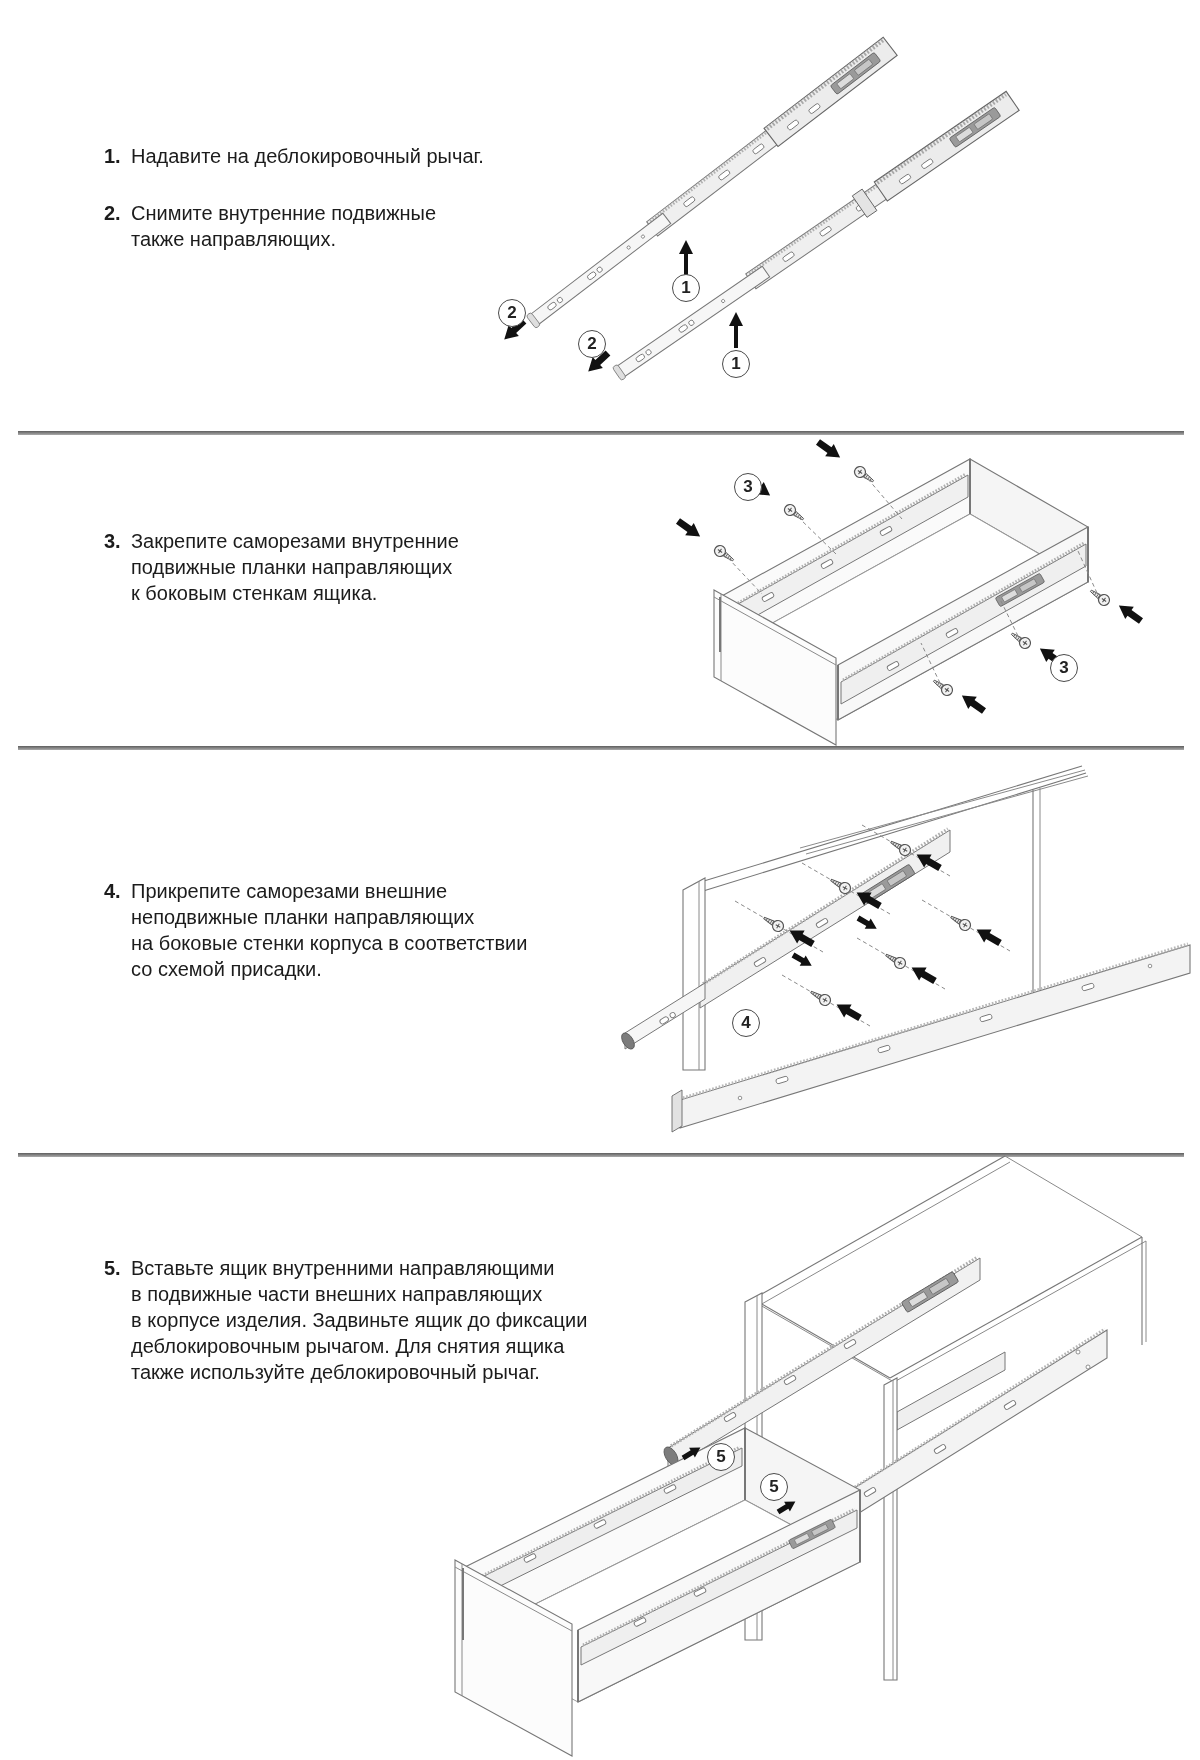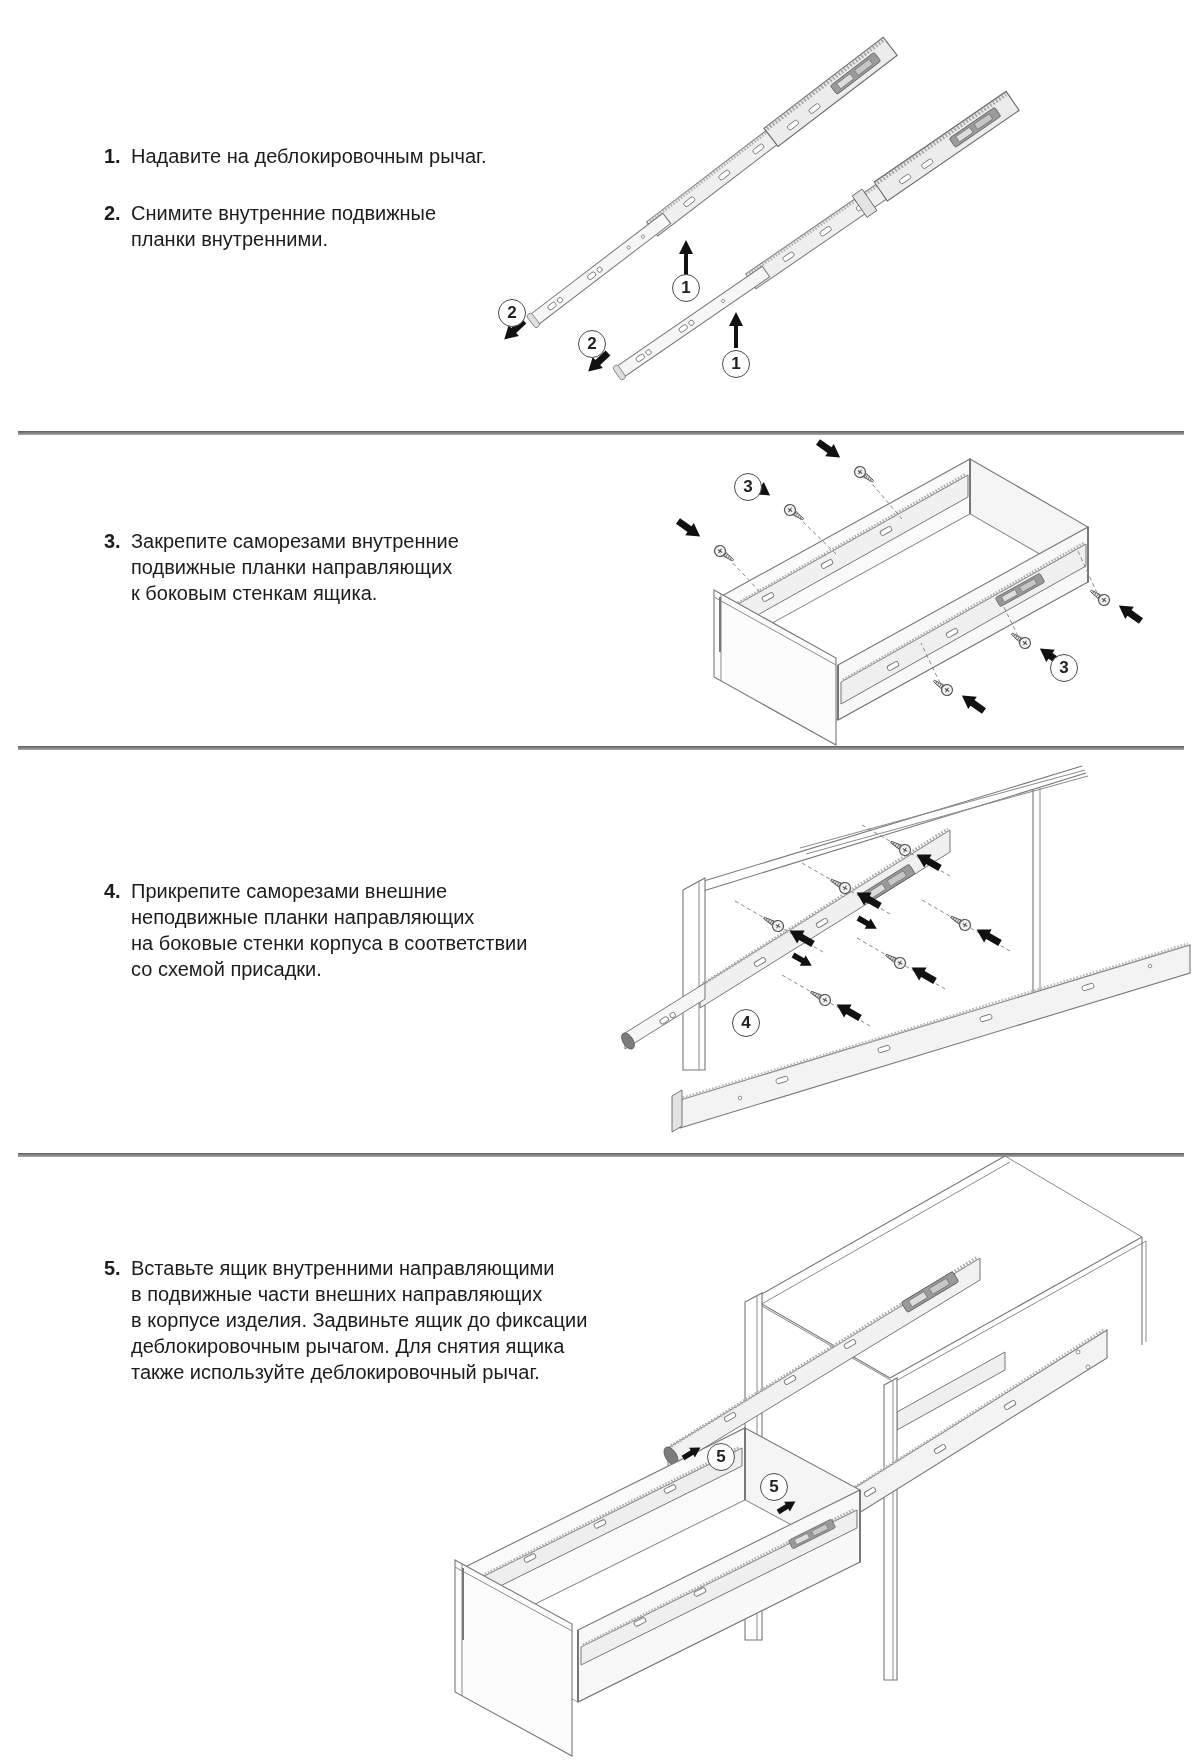--- a/index.html
+++ b/index.html
@@ -22,26 +22,26 @@
   .lnt{stroke:#8a8a8a;stroke-width:1;fill:none;}
   .dash{stroke:#8a8a8a;stroke-width:1;fill:none;stroke-dasharray:4 3;}
 </style>
 </head>
 <body>
 
 <div class="page">
 
   <div class="step" style="left:104px;top:143px">
     <span class="num">1.</span>
-    <div class="txt">Надавите на деблокировочным рычаг.</div>
+    <div class="txt">Надавите на деблокировочный рычаг.</div>
   </div>
   <div class="step" style="left:104px;top:200px">
     <span class="num">2.</span>
     <div class="txt">Снимите внутренние подвижные
-планки внутренними.</div>
+также направляющих.</div>
   </div>
   <div class="step" style="left:104px;top:528px">
     <span class="num">3.</span>
     <div class="txt">Закрепите саморезами внутренние
 подвижные планки направляющих
 к боковым стенкам ящика.</div>
   </div>
   <div class="step" style="left:104px;top:878px">
     <span class="num">4.</span>
     <div class="txt">Прикрепите саморезами внешние

